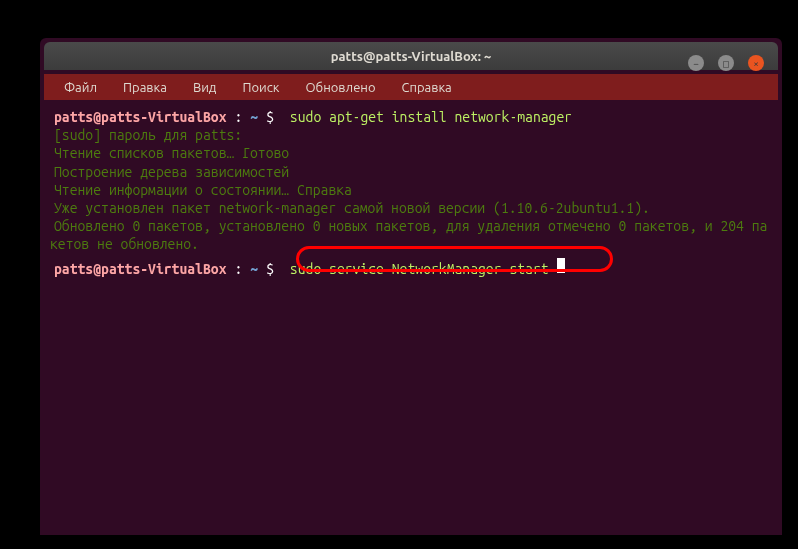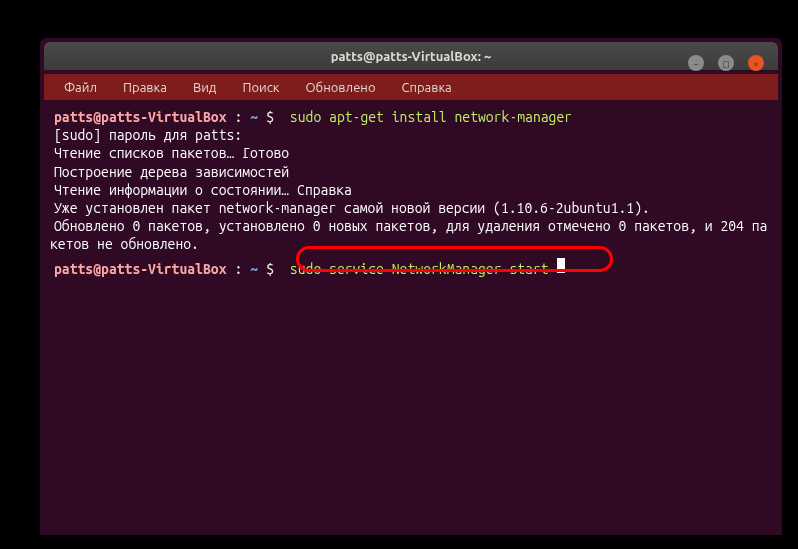--- a/index.html
+++ b/index.html
@@ -88,21 +88,21 @@
       line-height: 1.3;
       color: #ffffff;
       font-family: "Ubuntu Mono", "DejaVu Sans Mono", monospace;
       white-space: pre-wrap;
       word-break: break-all;
     }
     .prompt-user { color: #fca5a5; font-weight: bold; }
     .prompt-path { color: #729fcf; font-weight: bold; }
     .prompt-dollar { color: #ffffff; }
     .cmd-text { color: #bef264; }
-    .output { color: #ffffff; }
+    .output { color: #4d7c0f; }
     .highlight-box {
       position: absolute;
       border: 3px solid #ff0000;
       border-radius: 14px;
       pointer-events: none;
       left: 278px;
       top: 228px;
       width: 317px;
       height: 26px;
     }

